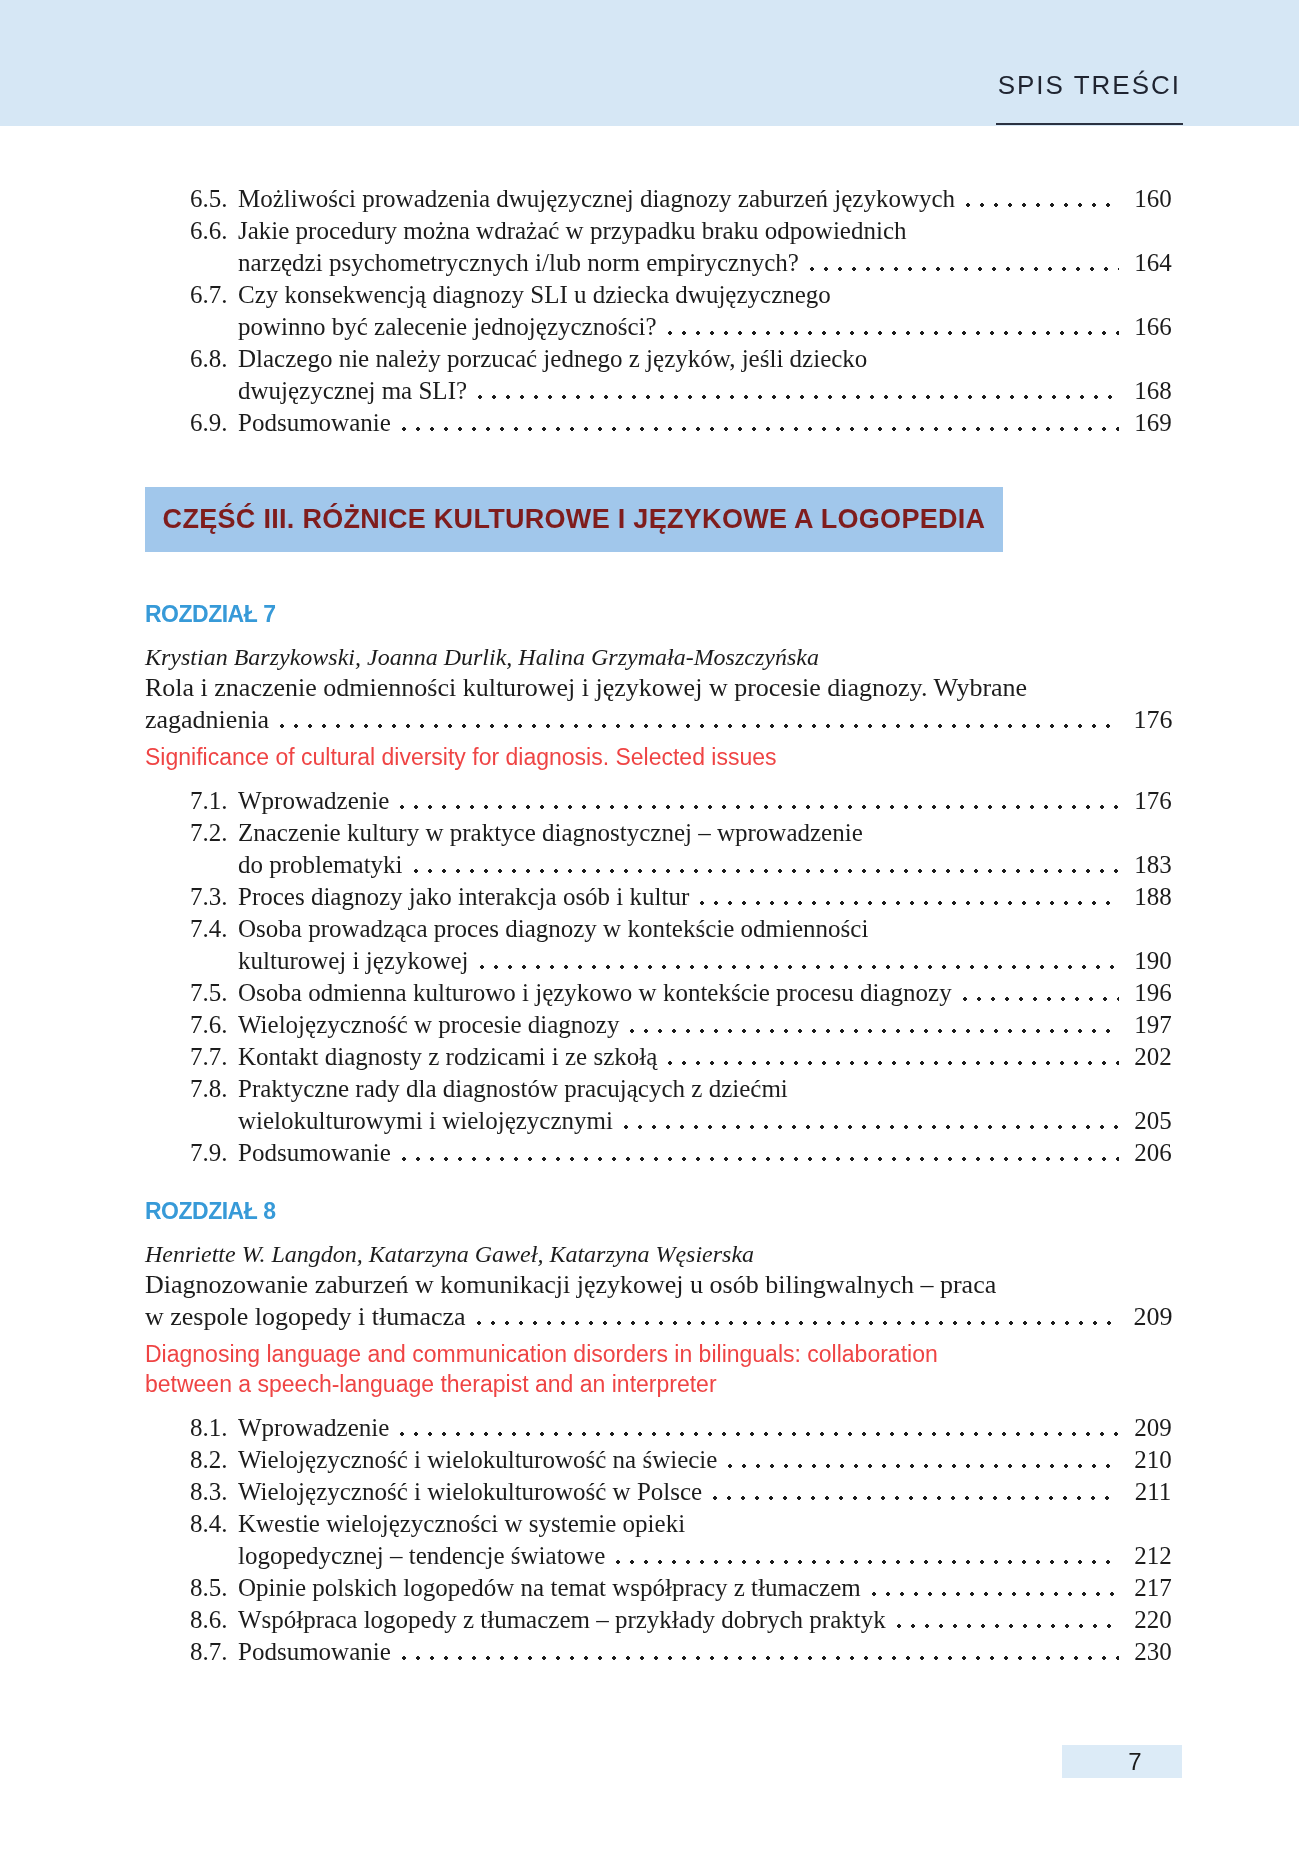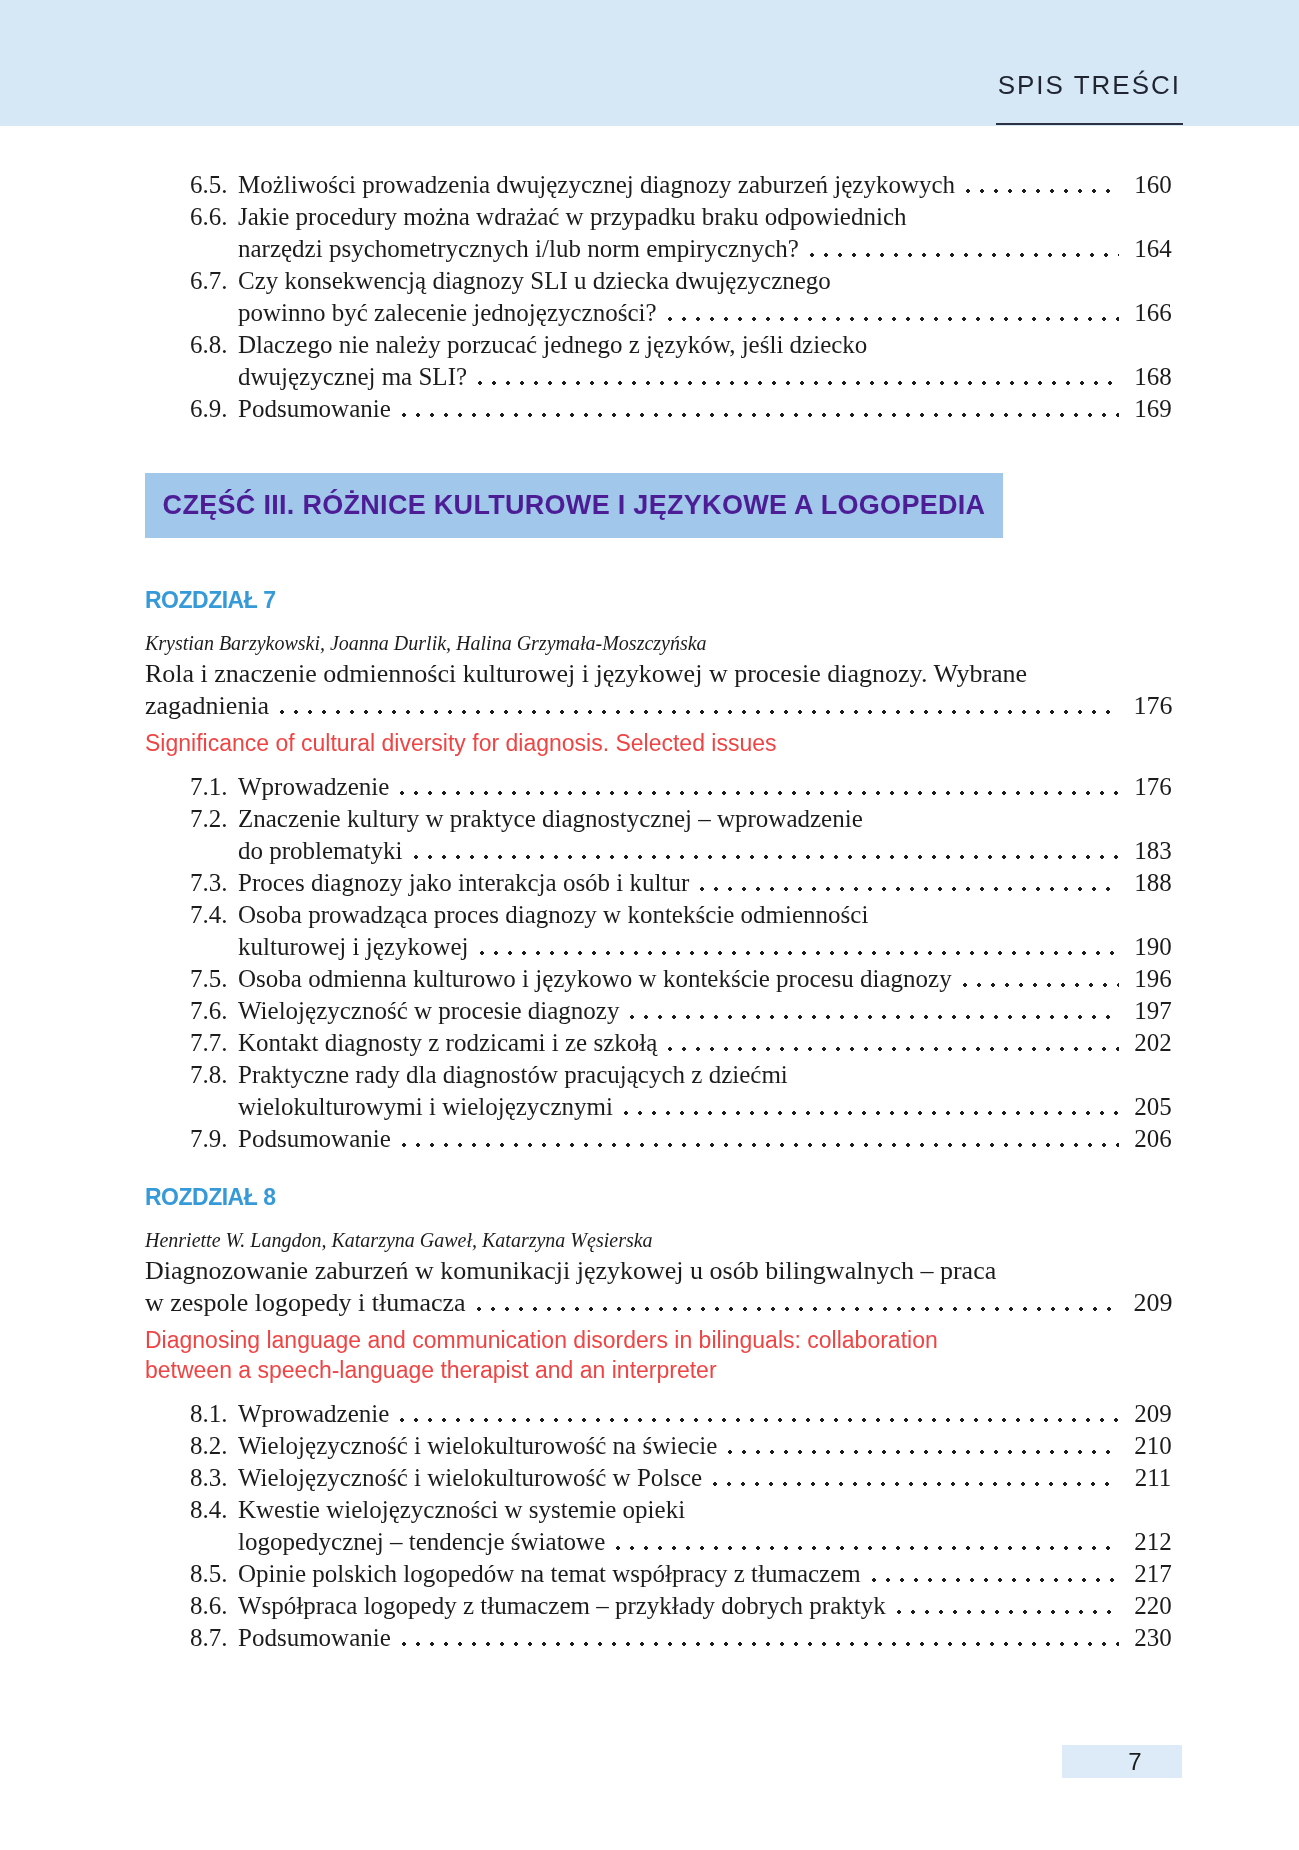--- a/index.html
+++ b/index.html
@@ -15,21 +15,21 @@
     background:#d6e7f5;
   }
   .spis-label {
     position:absolute; top:70px; right:116px;
     font-family:"Liberation Sans", sans-serif;
     font-size:26px; letter-spacing:2px; color:#1f2430;
     padding:0 2px 22px 2px;
     border-bottom:2px solid #2b3140;
   }
   .content {
-    position:absolute; top:112px; left:145px; width:1033px;
+    position:absolute; top:126px; left:145px; width:1033px;
   }
   .toc-list { width:100%; }
   .toc-list.indented .toc-row { padding-left:0; }
   .toc-list.indented { padding-left:45px; }
   .toc-row {
     display:flex; align-items:baseline;
     font-size:25px; line-height:32px;
     white-space:nowrap;
   }
   .num { flex:none; width:48px; }
@@ -46,34 +46,34 @@
 
   .toc6 { margin-top:57px; }
 
   .part-banner {
     margin-top:48px; width:858px; height:65px;
     background:#a1c7eb;
     display:flex; align-items:center; justify-content:center;
   }
   .part-banner span {
     font-family:"Liberation Sans", sans-serif;
-    font-weight:bold; color:#4c1d95;
+    font-weight:bold; color:#7f1d1d;
     font-size:27px; letter-spacing:0.3px;
   }
 
   .rozdzial {
     font-family:"Liberation Sans", sans-serif;
     font-weight:bold; color:#379ad8;
     font-size:23px; line-height:36px; letter-spacing:-0.5px;
   }
   .rozdzial.ch7 { margin-top:44px; }
   .rozdzial.ch8 { margin-top:24px; }
   .authors {
     margin-top:10px;
-    font-style:italic; font-size:20px; line-height:30px;
+    font-style:italic; font-size:24px; line-height:30px;
   }
   .chapter-title .toc-row { font-size:26px; line-height:32px; }
   .subtitle {
     font-family:"Liberation Sans", sans-serif;
     font-size:23px; line-height:30px; color:#ef4444;
     margin-top:6px;
   }
   .entries { margin-top:13px; }
 
   .footer-box {

